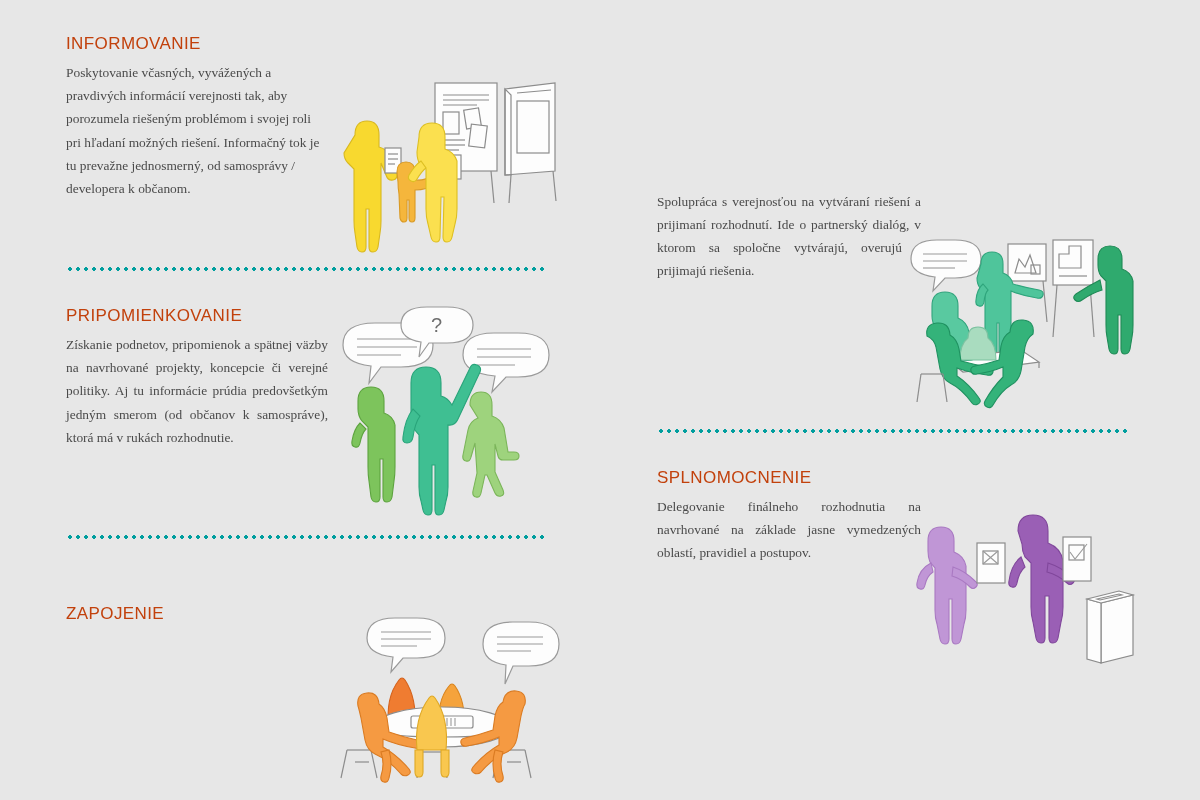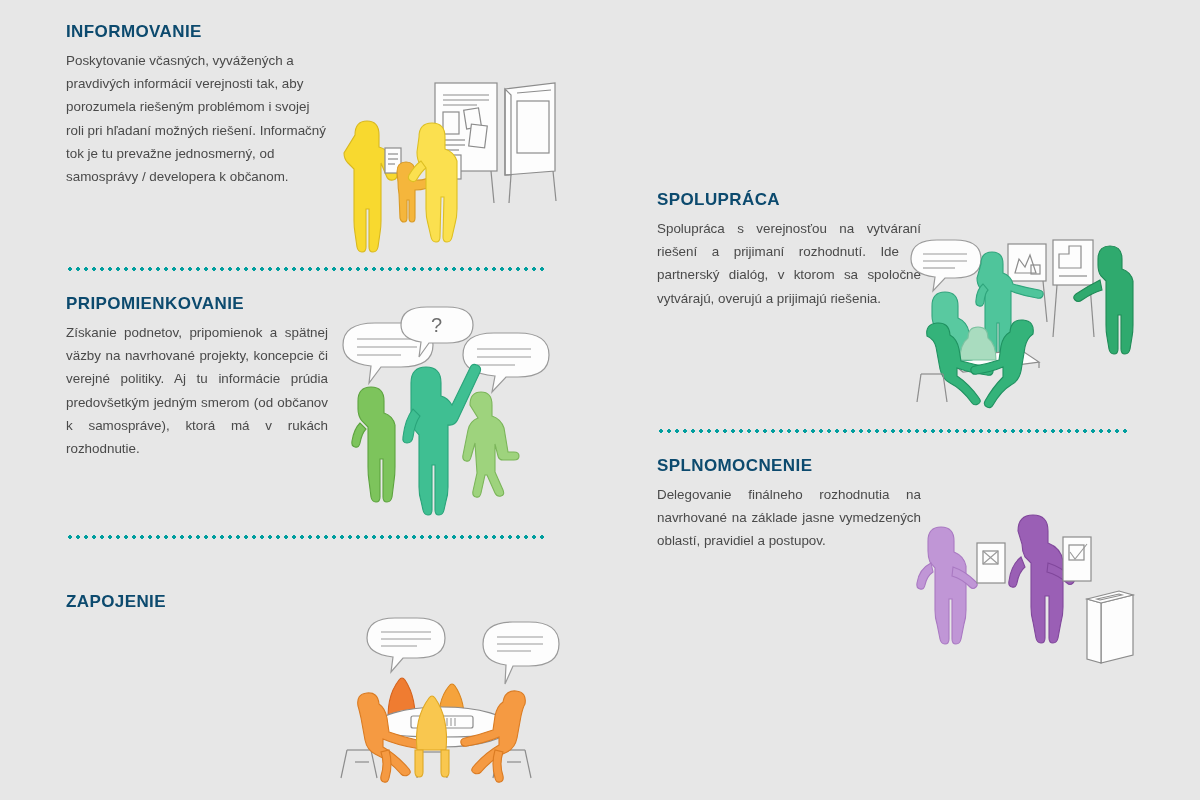--- a/index.html
+++ b/index.html
@@ -16,32 +16,33 @@
   }
   .canvas {
     position: relative;
     width: 1200px;
     height: 800px;
   }
   .block {
     position: absolute;
   }
   .heading {
-    color: #0c4a6e;
+    color: #c2410c;
     font-size: 17px;
-    font-weight: bold;
+    font-weight: normal;
     letter-spacing: 0.4px;
-    margin: 0 0 7px 0;
+    margin: 12px 0 7px 0;
     line-height: 1.2;
   }
   .body-text {
     color: #4a4a4a;
     font-size: 13.4px;
     line-height: 1.72;
     margin: 0;
+    font-family: Liberation Serif, serif;
   }
   .body-text.justified {
     text-align: justify;
   }
   .divider {
     position: absolute;
     height: 4px;
     background-image: radial-gradient(circle, #009e9e 0 1.6px, transparent 1.7px);
     background-size: 8px 4px;
     background-repeat: repeat-x;
@@ -228,21 +229,20 @@
       </g>
 
       <g>
         <path fill="#f59a42" stroke="#da7b22" stroke-width="1.1" d="M200 94 q2 -12 -9 -13 q-11 -1 -13 11 q-6 4 -8 14 l-2 14 q-14 5 -28 8 q-5 1 -4 5 q1 4 6 3 q18 -3 32 -9 l0 8 q-14 8 -26 22 q-3 4 1 6 q4 2 7 -1 q12 -14 26 -20 q8 -4 10 -14 l4 -22 q2 -9 4 -12z"></path>
         <path fill="#f59a42" stroke="#da7b22" stroke-width="1.1" d="M178 142 q-4 12 0 24 q1 5 -3 6 q-4 1 -5 -4 q-4 -14 0 -28z"></path>
       </g>
     </svg>
   </div>
 
   <div class="block" style="left:657px; top:190px; width:264px;">
-    <h2 class="heading">SPOLUPRÁCA</h2>
     <p class="body-text justified">Spolupráca s verejnosťou na vytváraní riešení a prijimaní rozhodnutí. Ide o partnerský dialóg, v ktorom sa spoločne vytvárajú, overujú a prijimajú riešenia.</p>
   </div>
 
   <div class="art" style="left:905px; top:232px;">
     <svg width="225" height="175" viewBox="0 0 225 175">
 
       <g>
         <path class="bubble" d="M6 27 q0 -19 26 -19 l18 0 q26 0 26 19 q0 19 -26 19 l-10 0 l-12 13 l2 -14 q-24 -3 -24 -18z"></path>
         <line class="bline" x1="18" y1="22" x2="62" y2="22"></line>
         <line class="bline" x1="18" y1="29" x2="62" y2="29"></line>

